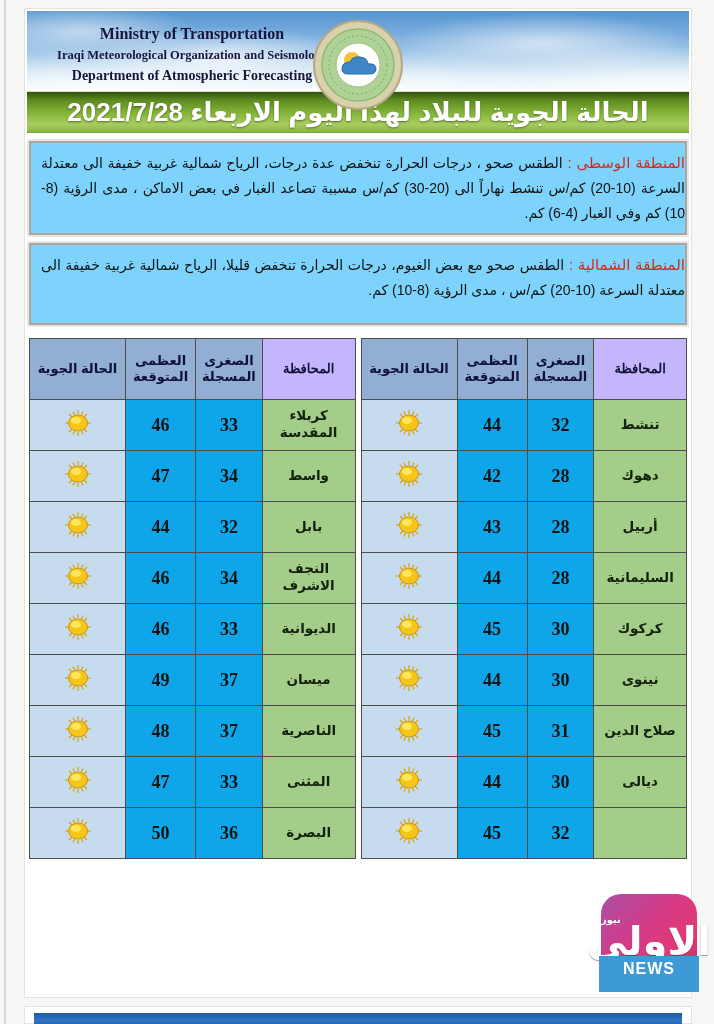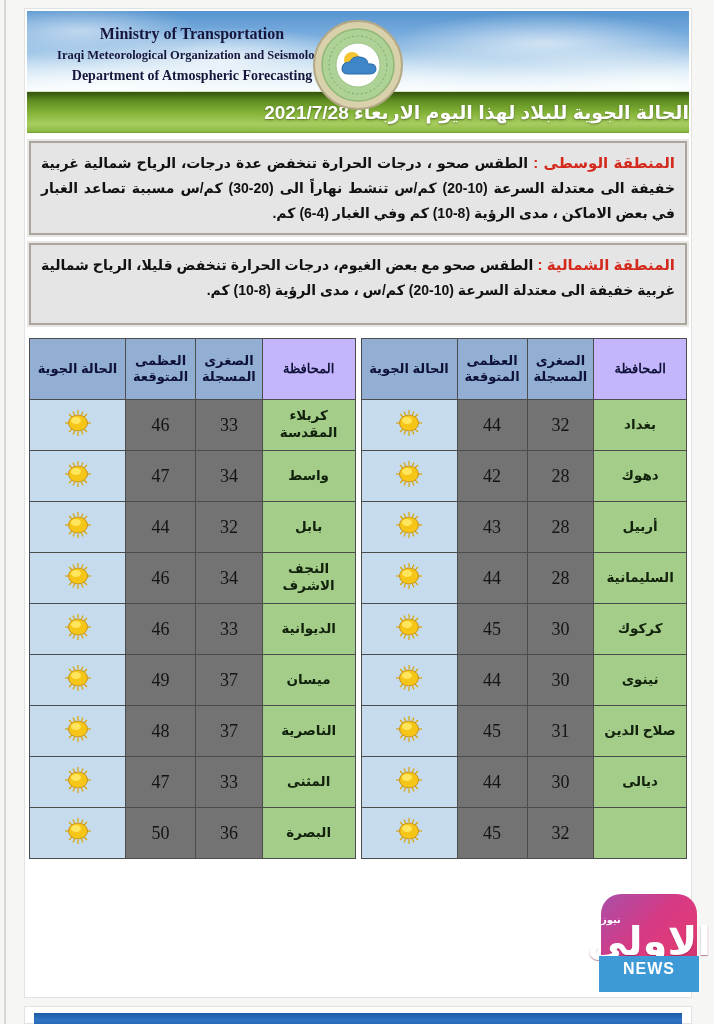--- a/index.html
+++ b/index.html
@@ -36,34 +36,34 @@
   .ar-block{
     position:absolute;right:16px;top:8px;width:300px;text-align:center;
     direction:rtl;color:#0d0d0d;font-weight:bold;
   }
   .ar-block .l1{font-size:16px;margin-bottom:4px;}
   .ar-block .l2{font-size:14px;margin-bottom:4px;}
   .ar-block .l3{font-size:15px;}
   .logo{position:absolute;left:50%;top:8px;transform:translateX(-50%);}
   
   .title-bar{
-    height:41px;line-height:41px;text-align:right;direction:rtl;
+    height:41px;line-height:41px;text-align:center;direction:rtl;
     background:linear-gradient(180deg,#33510f 0%,#5d8b20 20%,#86b53a 52%,#a7cd60 78%,#8db944 96%,#6f9c30 100%);
-    color:#ffffff;font-weight:bold;font-size:19px;
+    color:#ffffff;font-weight:bold;font-size:26px;
     text-shadow:0 1px 2px rgba(40,60,10,.6);
     border-top:1px solid #d7e6c2;
   }
   
   .region-box{
     direction:rtl;text-align:justify;
     margin:8px 2px 0 2px;
     border:2px solid #aaa69e;outline:2px solid #e9e7e3;
-    background:#e5e5e5;
-    padding:6px 10px 6px 10px;
-    font-size:14px;font-weight:bold;color:#111111;line-height:1.8;
+    background:#7dd3fc;
+    padding:6px 0 6px 10px;
+    font-size:14px;font-weight:normal;color:#111111;line-height:1.8;
     box-sizing:border-box;
   }
   .region-box .lbl{color:#d42a1e;font-size:15px;}
   #region-box-0{min-height:94px;}
   #region-box-1{min-height:82px;}
   #region-box-2{min-height:96px;}
   
   .tables{
     direction:rtl;display:flex;gap:5px;margin:13px 2px 0 2px;
   }
@@ -74,22 +74,22 @@
     border:1px solid #4c4c4c;text-align:center;vertical-align:middle;
     padding:0;overflow:hidden;
   }
   table.temps th{
     height:60px;background:#92aed3;color:#0f1238;
     font-size:13px;font-weight:bold;line-height:1.25;
   }
   table.temps th.gov{background:#c4b5fd;font-family:Liberation Serif, serif;}
   table.temps td{height:50px;}
   td.gov{background:#a3cd89;font-weight:bold;font-size:13.5px;color:#12220c;line-height:1.25;}
-  td.num{background:#737373;font-family:"Liberation Serif","DejaVu Serif",serif;
-         font-weight:normal;font-size:18px;color:#141414;margin-left:20px;}
+  td.num{background:#0ea5e9;font-family:"Liberation Serif","DejaVu Serif",serif;
+         font-weight:bold;font-size:18px;color:#141414;margin-left:20px;}
   td.cond{background:#c6dcee;}
   col.c-gov{width:28.5%;} col.c-min{width:20.5%;} col.c-max{width:21.5%;} col.c-cond{width:29.5%;}
   .sun{display:inline-block;width:34px;height:30px;}
   
   .bottom-panel{
     position:absolute;left:24px;top:1006px;width:668px;height:18px;
     background:#ffffff;border:1px solid #e2e2e0;box-sizing:border-box;
   }
   .blue-bar{
     position:absolute;left:9px;right:9px;top:6px;height:12px;
@@ -159,21 +159,21 @@
       <thead>
         <tr>
           <th class="gov">المحافظة</th>
           <th>الصغرى المسجلة</th>
           <th>العظمى المتوقعة</th>
           <th>الحالة الجوية</th>
         </tr>
       </thead>
       <tbody>
   <tr>
-    <td class="gov"><span>بغداد</span></td>
+    <td class="gov"><span>تنشط</span></td>
     <td class="num"><span>32</span></td>
     <td class="num"><span>44</span></td>
     <td class="cond">
       <span class="sun">
         <svg width="34" height="30" viewBox="0 0 34 30">
           <g stroke="#d9a404" stroke-width="1.2">
             <line x1="17" y1="2" x2="17" y2="6"></line>
                     <line x1="17" y1="24" x2="17" y2="28"></line>
             <line x1="4" y1="15" x2="8" y2="15"></line>
                     <line x1="26" y1="15" x2="30" y2="15"></line>

